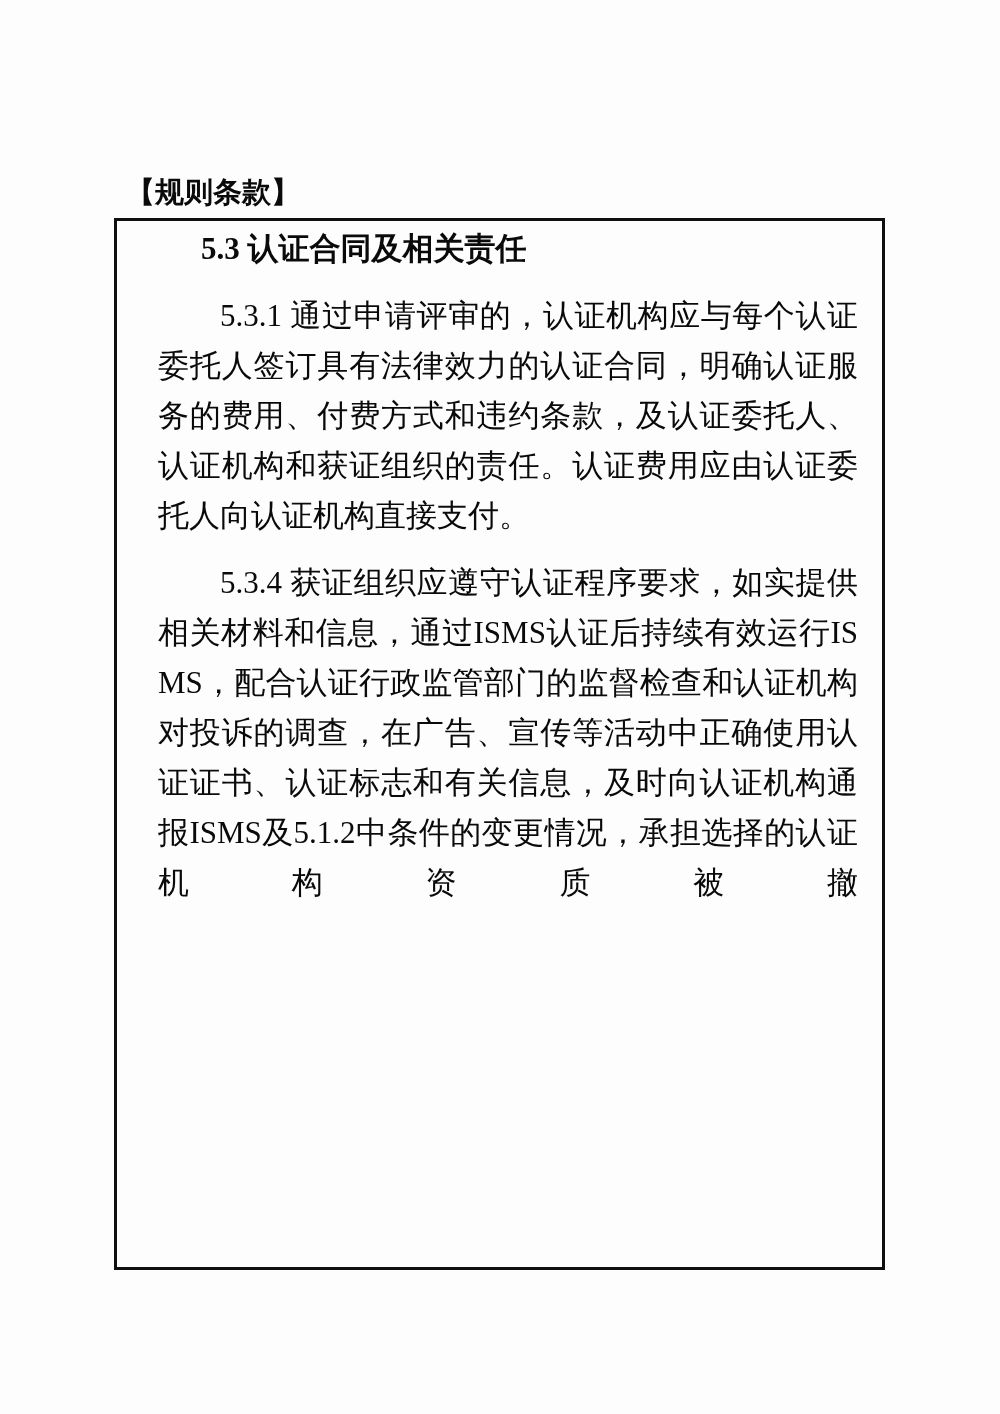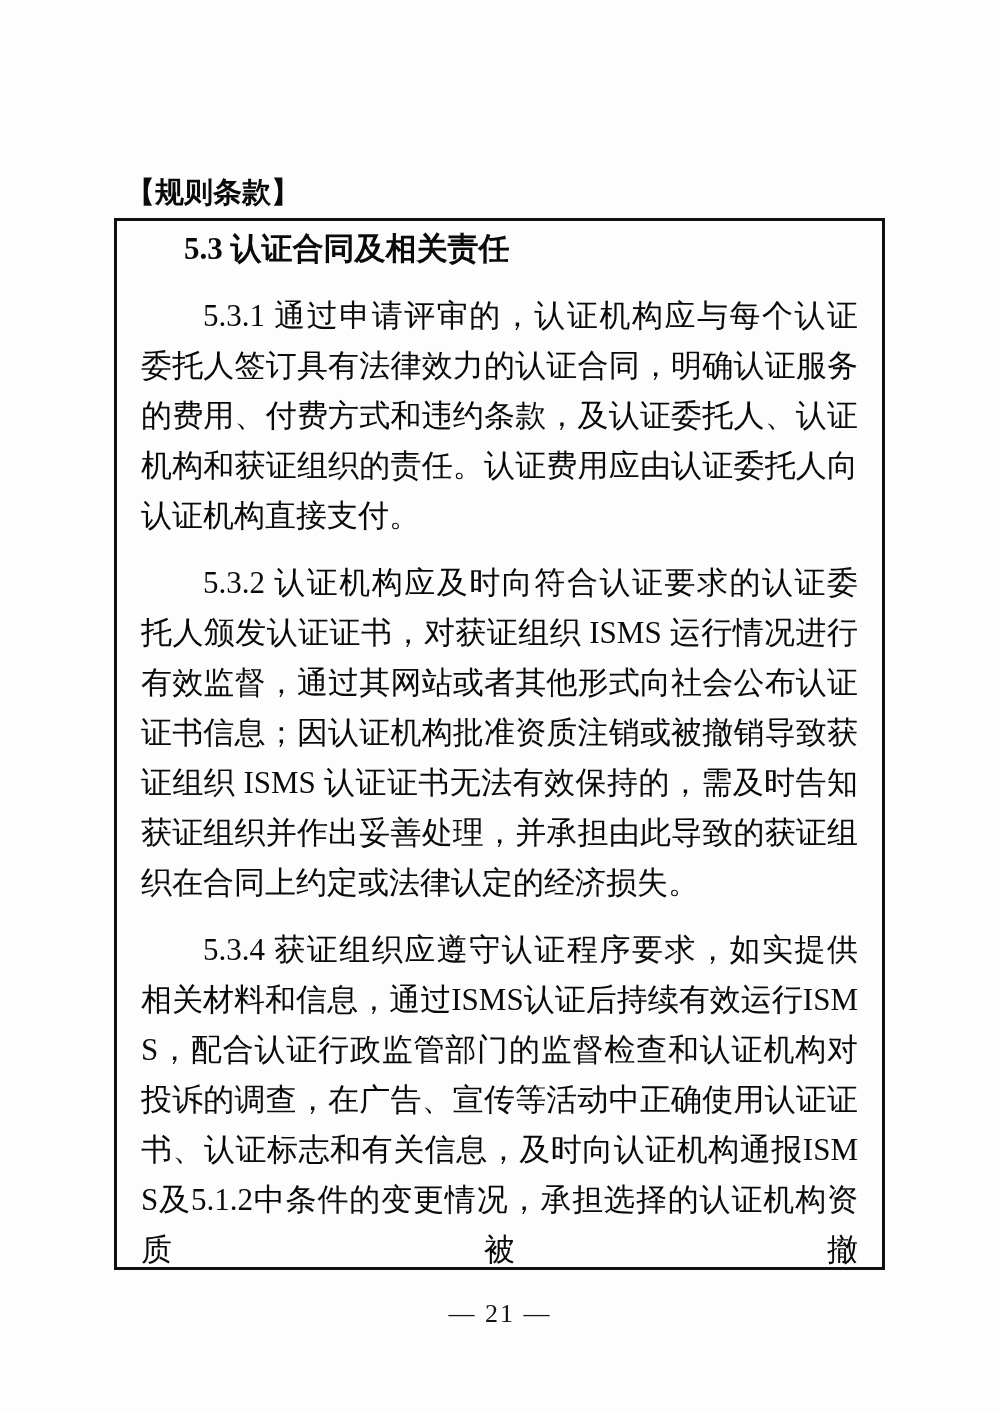--- a/index.html
+++ b/index.html
@@ -29,21 +29,21 @@
     white-space: nowrap;
   }
   .rule-box {
     position: absolute;
     left: 114px;
     top: 218px;
     width: 771px;
     height: 1052px;
     border: 3px solid #101010;
     box-sizing: border-box;
-    padding: 3px 7px 0 7px;
+    padding: 3px 7px 0 24px;
     overflow: hidden;
   }
   .clause-title {
     margin: 0;
     font-size: 31px;
     font-weight: 700;
     line-height: 50px;
     text-indent: 60px;
     white-space: nowrap;
   }
@@ -77,21 +77,19 @@
 
 <div class="page">
 
   <div class="section-header">【规则条款】</div>
 
   <div class="rule-box">
     <div class="clause-title">5.3 认证合同及相关责任</div>
 
     <p class="clause-para">5.3.1 通过申请评审的，认证机构应与每个认证委托人签订具有法律效力的认证合同，明确认证服务的费用、付费方式和违约条款，及认证委托人、认证机构和获证组织的责任。认证费用应由认证委托人向认证机构直接支付。</p>
 
-    <p class="clause-para">5.3.2 认证机构应及时向符合认证要求的认证委托人颁发认证证书，对获证组织 ISMS 运行情况进行有效监督，通过其网站或者其他形式向社会公布认证证书信息；因认证机构批准资质注销或被撤销导致获证组织 ISMS 认证证书无法有效保持的，需及时告知获证组织并作出妥善处理，并承担由此导致的获证组织在合同上约定或法律认定的经济损失。</p>
 
 
     <p class="clause-para cut-off">5.3.4 获证组织应遵守认证程序要求，如实提供相关材料和信息，通过ISMS认证后持续有效运行ISMS，配合认证行政监管部门的监督检查和认证机构对投诉的调查，在广告、宣传等活动中正确使用认证证书、认证标志和有关信息，及时向认证机构通报ISMS及5.1.2中条件的变更情况，承担选择的认证机构资质被撤</p>
   </div>
 
-  <div class="page-number">— 21 —</div>
 
 </div>
 
 </body></html>

